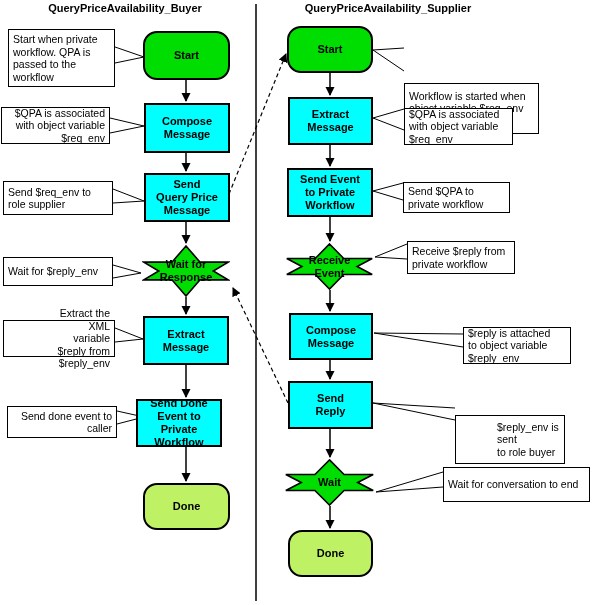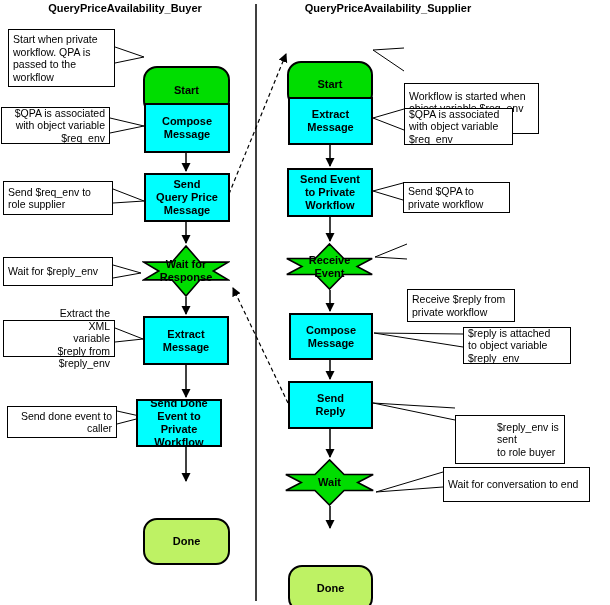--- a/index.html
+++ b/index.html
@@ -12,21 +12,21 @@
     position:absolute;top:2px;font-weight:bold;font-size:11px;
     text-align:center;white-space:nowrap;letter-spacing:0px;
   }
   .node{
     position:absolute;display:flex;align-items:center;justify-content:center;
     text-align:center;font-weight:bold;font-size:11px;line-height:13px;
     box-sizing:border-box;
   }
   .node-label{white-space:pre-line;position:relative;}
   .task{background:#00ffff;border:2px solid #000;}
-  .terminal{border:2px solid #000;border-radius:14px;margin-top:35px;}
+  .terminal{border:2px solid #000;border-radius:14px;}
   .start{background:#00dd00;}
   .end{background:#bef264;}
   .star{background:transparent;border:none;}
   .star svg{position:absolute;left:0;top:0;width:100%;height:100%;}
   .star polygon{fill:#00dd00;stroke:#000;stroke-width:1.6;vector-effect:non-scaling-stroke;}
   .annotation{
     position:absolute;background:#ffffff;border:1px solid #000;
     font-size:10.5px;line-height:12.5px;box-sizing:border-box;
     display:flex;align-items:center;padding:1px 4px;
   }
@@ -212,21 +212,21 @@
   </div>
   <div class="annotation" style="left:404px;top:108px;width:109px;height:37px;">
     <span>$QPA is associated
 with object variable
 $req_env</span>
   </div>
   <div class="annotation" style="left:403px;top:182px;width:107px;height:31px;">
     <span>Send $QPA to
 private workflow</span>
   </div>
-  <div class="annotation" style="left:407px;top:241px;width:108px;height:33px;margin-top:48px;">
+  <div class="annotation" style="left:407px;top:241px;width:108px;height:33px;">
     <span>Receive $reply from
 private workflow</span>
   </div>
   <div class="annotation" style="left:463px;top:327px;width:108px;height:37px;">
     <span>$reply is attached
 to object variable
 $reply_env</span>
   </div>
   <div class="annotation" style="left:455px;top:415px;width:110px;height:49px;padding-left:41px;">
     <span>$reply_env is sent

